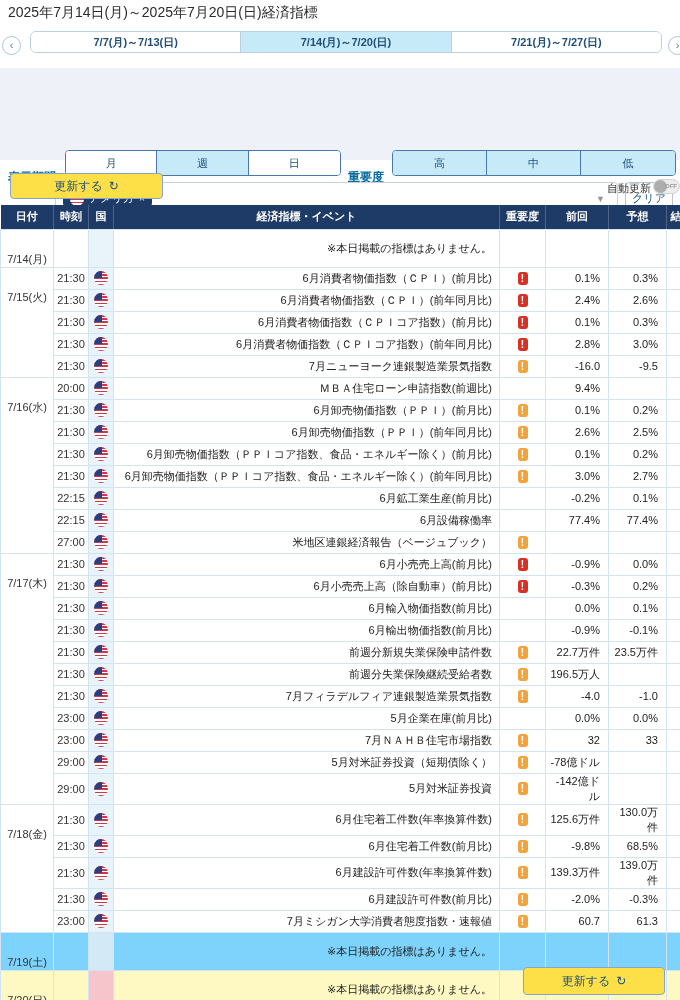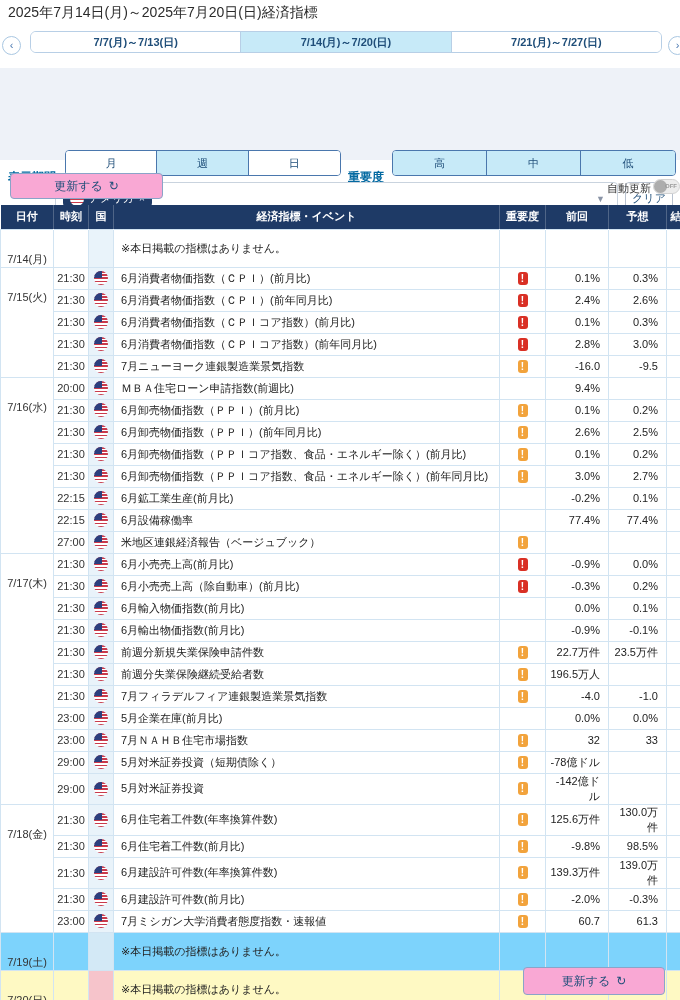--- a/index.html
+++ b/index.html
@@ -35,39 +35,39 @@
     background:#fff; border:1px solid #c9d3de; border-radius:4px; }
   .country-tag { position:absolute; left:7px; top:5px; height:21px; display:flex; align-items:center;
     gap:5px; background:#1e3a66; border-radius:6px; color:#fff; font-size:11px; padding:0 7px; }
   .tag-x { font-size:10px; color:#dfe6f2; cursor:pointer; }
   .select-caret { position:absolute; right:12px; top:11px; font-size:9px; color:#8a94a6; }
   .clear-btn { position:absolute; left:625px; top:114px; width:48px; height:32px; background:#fff;
     border:1px solid #b9c2cf; border-radius:4px; color:#1f4e79; font-size:11px; cursor:pointer; }
 
   
   .refresh-btn { position:absolute; display:flex; align-items:center; justify-content:center; gap:6px;
-    background:#f9a8d4; border:1px solid #8aa4c8; border-radius:4px; color:#1f4e79; font-size:12px; cursor:pointer; }
+    background:#fde047; border:1px solid #8aa4c8; border-radius:4px; color:#1f4e79; font-size:12px; cursor:pointer; }
   .refresh-top { left:10px; top:173px; width:153px; height:26px; }
   .refresh-bottom { left:523px; top:967px; width:142px; height:28px; }
   .auto-label { position:absolute; left:607px; top:181px; font-size:11px; color:#333; }
   .toggle { position:absolute; left:653px; top:179px; width:27px; height:15px; background:#ececec;
     border:1px solid #d2d2d2; border-radius:8px; cursor:pointer; }
   .toggle .knob { position:absolute; left:0px; top:0px; width:13px; height:13px; background:#adadad; border-radius:50%; }
   .toggle .state { position:absolute; right:2px; top:3px; font-size:6px; color:#9a9a9a; font-weight:bold; }
 
   
   .table-wrap { position:absolute; left:0; top:205px; width:680px; overflow:hidden; }
   table { width:696px; border-collapse:collapse; table-layout:fixed; }
   thead th { background:#1e3a66; color:#fff; font-size:11px; font-weight:bold; height:24px;
     border-right:1px solid rgba(255,255,255,0.22); }
   tbody td { height:22px; font-size:11px; color:#222; border:1px solid #d2e4f2; background:#fff; }
   td.c-date { text-align:center; vertical-align:top; padding-top:22px; color:#333; }
   td.c-time { text-align:center; color:#333; }
   td.c-country { background:#e9f3fa; text-align:center; }
-  td.c-event { text-align:left; padding:0 7px; }
+  td.c-event { text-align:right; padding:0 7px; }
   td.c-imp { text-align:center; }
   td.c-num { text-align:right; padding-right:8px; }
   tr.sat td { background:#7dd3fc; } tr.sat td.c-country { background:#d3e9f6; }
   tr.sun td { background:#fef9c3; } tr.sun td.c-country { background:#f6c4cb; }
   .date-red { color:#e23b3b; }
   .imp { display:inline-block; width:10px; height:13px; border-radius:3px; color:#fff;
     font-size:10px; font-weight:bold; line-height:13px; text-align:center; }
   .imp.high { background:#d93025; } .imp.medium { background:#f2a33c; }
   .flag-us { display:inline-block; width:14px; height:14px; border-radius:50%; position:relative;
     overflow:hidden; vertical-align:middle;
@@ -387,21 +387,21 @@
             <td class="c-num">125.6万件</td>
             <td class="c-num">130.0万件</td>
             <td class="c-num"></td>
           </tr>
           <tr>
             <td class="c-time">21:30</td>
             <td class="c-country"><span class="flag-us"></span></td>
             <td class="c-event">6月住宅着工件数(前月比)</td>
             <td class="c-imp"><span class="imp medium">!</span></td>
             <td class="c-num">-9.8%</td>
-            <td class="c-num">98.5%</td>
+            <td class="c-num">68.5%</td>
             <td class="c-num"></td>
           </tr>
           <tr>
             <td class="c-time">21:30</td>
             <td class="c-country"><span class="flag-us"></span></td>
             <td class="c-event">6月建設許可件数(年率換算件数)</td>
             <td class="c-imp"><span class="imp medium">!</span></td>
             <td class="c-num">139.3万件</td>
             <td class="c-num">139.0万件</td>
             <td class="c-num"></td>

